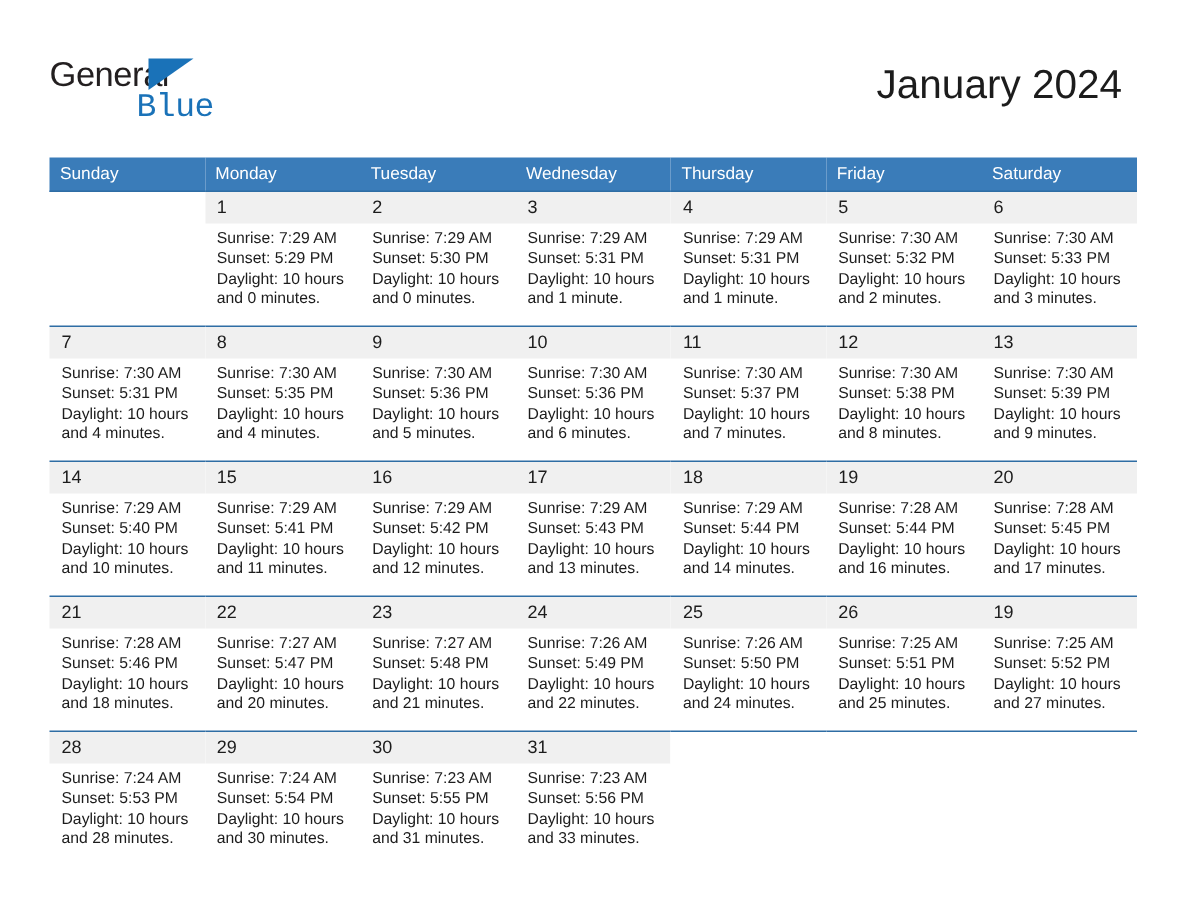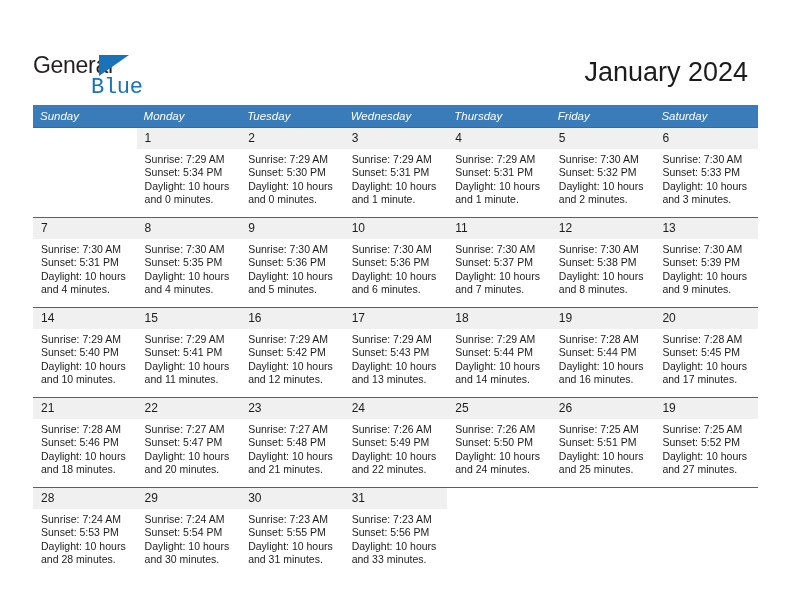--- a/index.html
+++ b/index.html
@@ -18,21 +18,21 @@
     position: relative;
     width: 792px;
     height: 612px;
     box-sizing: border-box;
   }
 
   
   .header {
     position: absolute;
     left: 33px;
-    top: 46px;
+    top: 30px;
     width: 725px;
     height: 68px;
   }
   .logo {
     position: absolute;
     left: 0px;
     top: 8px;
     width: 200px;
     height: 60px;
   }
@@ -100,21 +100,20 @@
   .calendar th {
     background: #3a7cb9;
     color: #ffffff;
     font-size: 11.5px;
     font-weight: normal;
     text-align: left;
     padding: 5px 0 5px 7px;
     height: 19px;
     box-sizing: border-box;
     border: none;
-    font-style: italic;
   }
   .calendar td {
     width: 103.57px;
     vertical-align: top;
     padding: 0;
     border: none;
     border-top: 1.6px solid #2e6da4;
     background: #ffffff;
     height: 90px;
     box-sizing: border-box;
@@ -177,21 +176,21 @@
     </thead>
     <tbody id="calendar-body">
         <tr class="week-row">
           <td class="blank">
             <div class="daynum"></div>
           </td>
           <td class="">
             <div class="daynum">1</div>
             <div class="info">
               <div>Sunrise: 7:29 AM</div>
-              <div>Sunset: 5:34 PM</div>
+              <div>Sunset: 5:29 PM</div>
               <div>Daylight: 10 hours</div>
               <div>and 0 minutes.</div>
             </div>
           </td>
           <td class="">
             <div class="daynum">2</div>
             <div class="info">
               <div>Sunrise: 7:29 AM</div>
               <div>Sunset: 5:30 PM</div>
               <div>Daylight: 10 hours</div>

